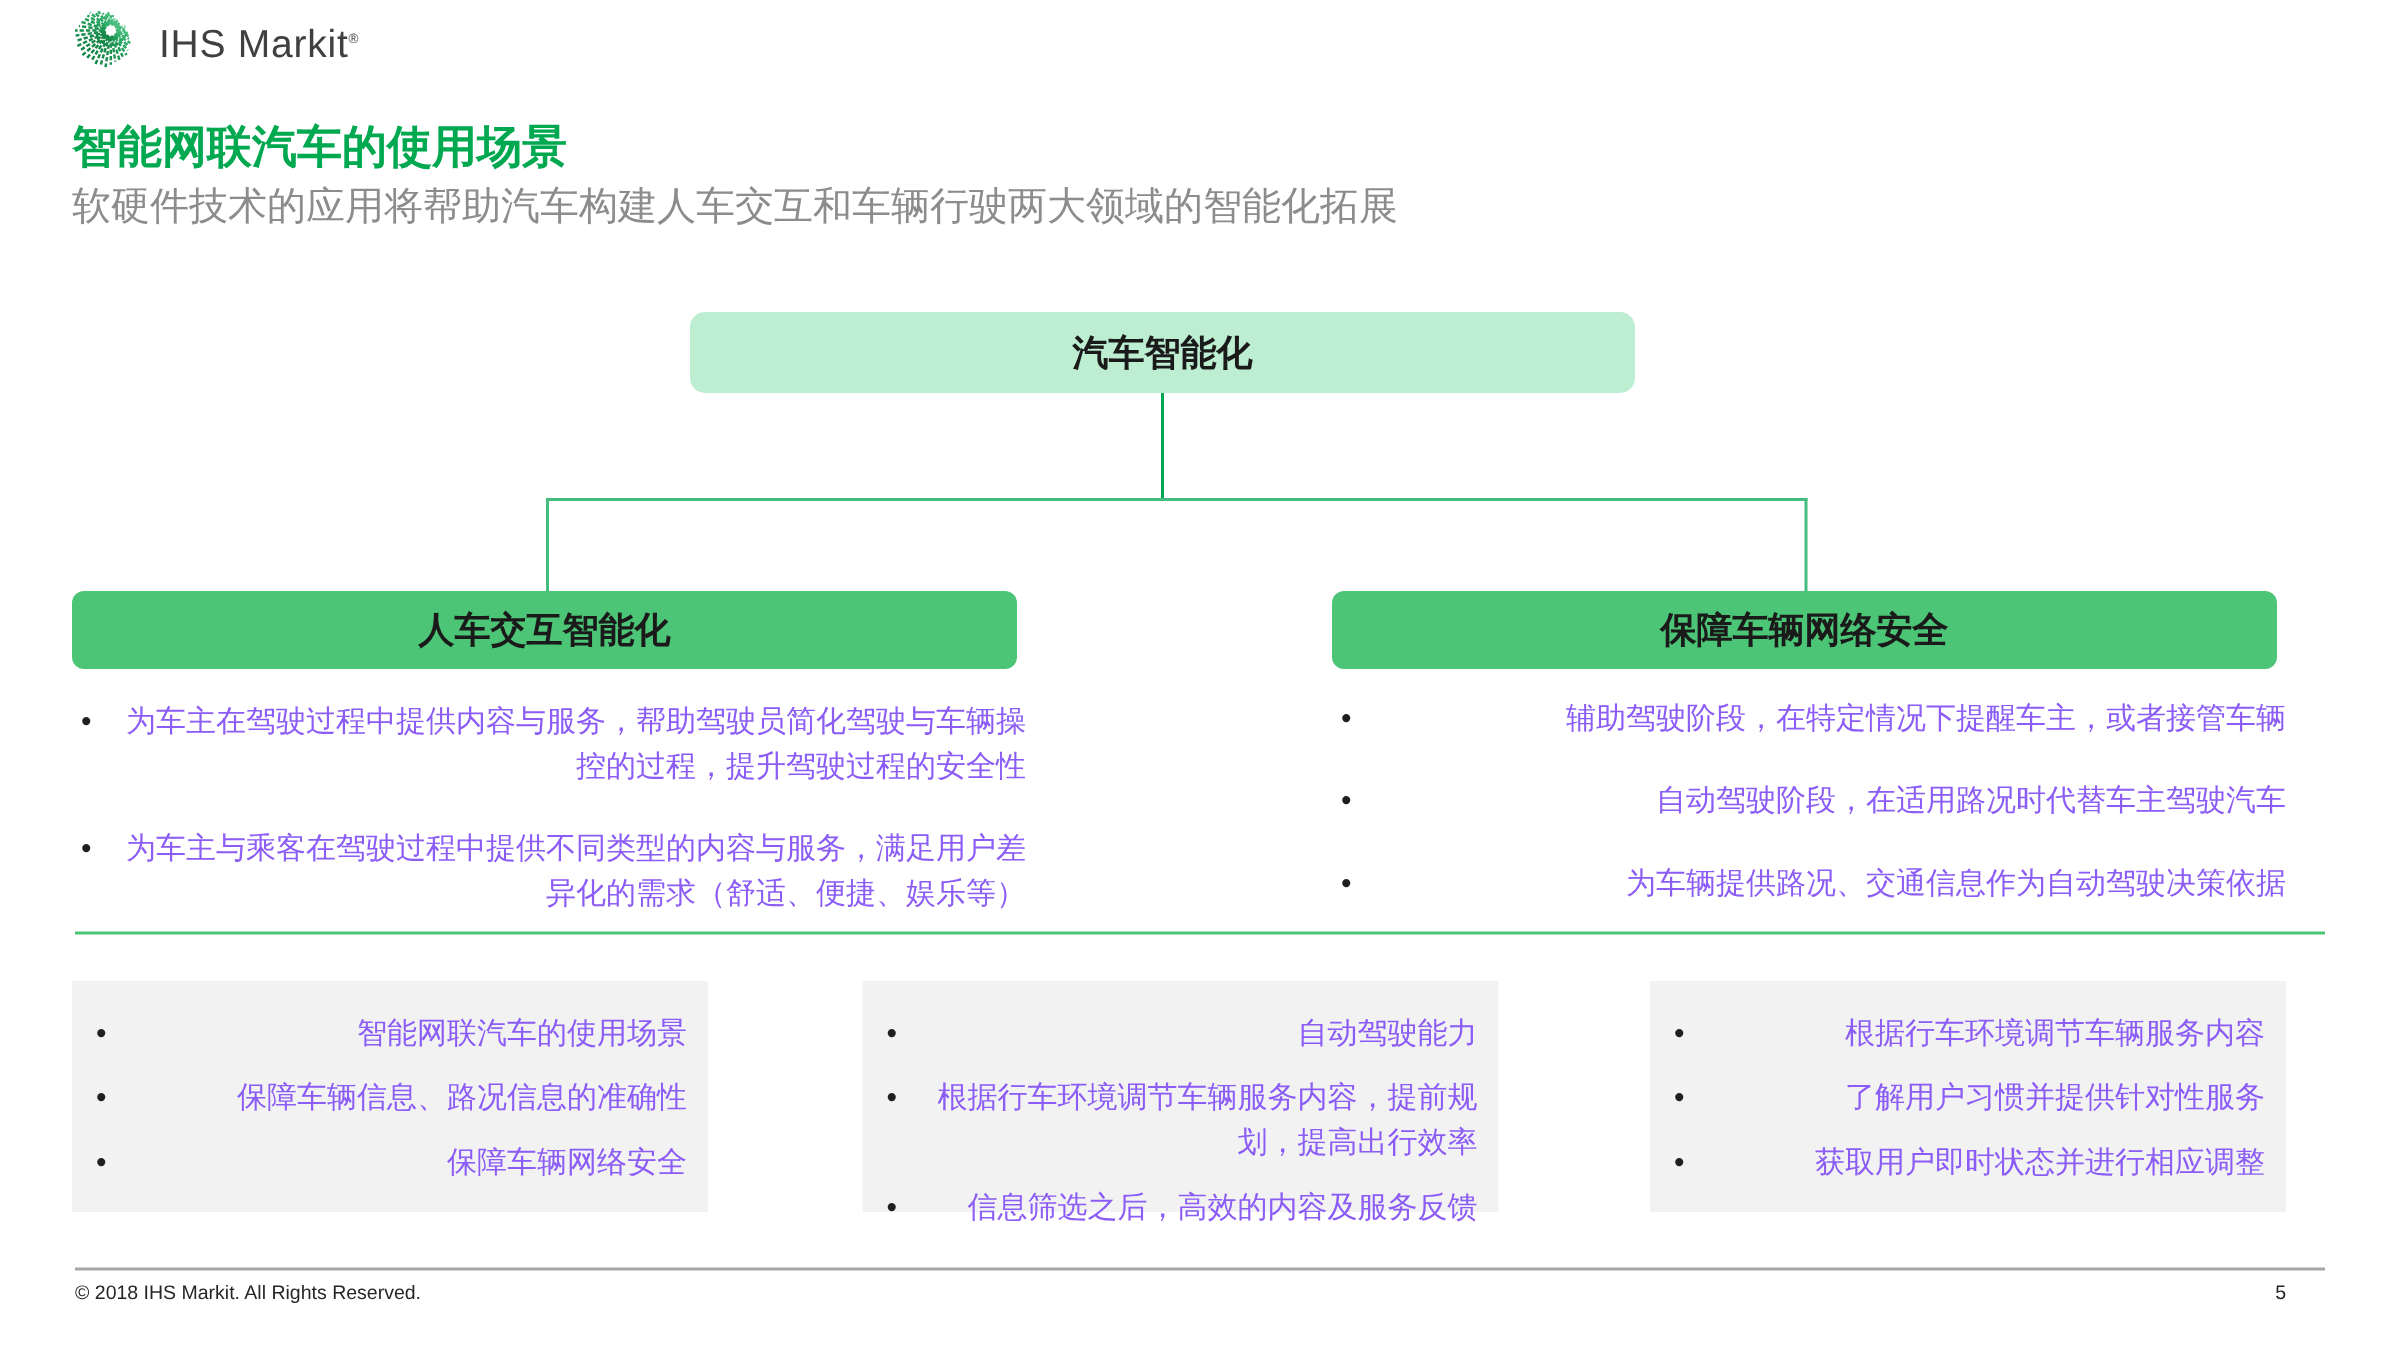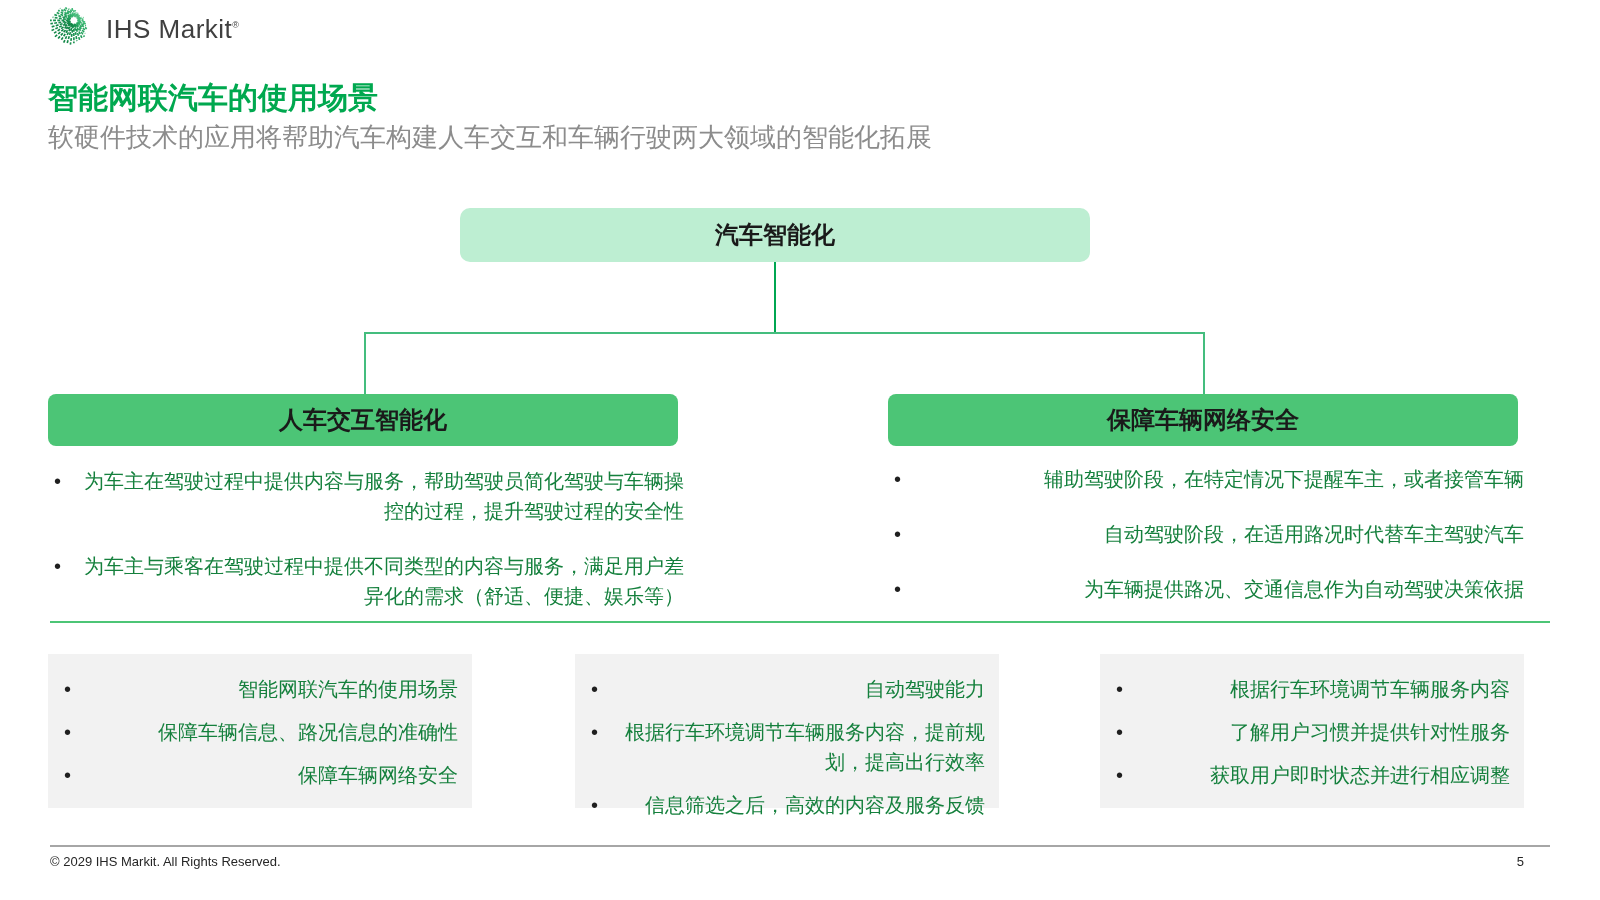--- a/index.html
+++ b/index.html
@@ -28,21 +28,21 @@
 
   
   .line{position:absolute;background:var(--connector-green,#44BD7E);}
   .line-root-v{left:774px;top:262px;width:2px;height:71px;background:#00A651;}
   .line-h{left:364px;top:332px;width:841px;height:2px;}
   .line-left-v{left:364px;top:332px;width:2px;height:62px;}
   .line-right-v{left:1203px;top:332px;width:2px;height:62px;}
 
   
   ul.bullets{margin:0;padding:0;list-style:none;}
-  ul.bullets li{position:relative;padding-left:20px;font-size:20px;line-height:1.5;color:#15803d;}
+  ul.bullets li{position:relative;padding-left:20px;font-size:20px;line-height:1.5;color:#8b5cf6;}
   ul.bullets li::before{content:"\2022";position:absolute;left:2px;top:0;color:#1f1f1f;}
   .branch-bullets{position:absolute;width:632px;}
   .branch-bullets-left{left:52px;top:466px;}
   .branch-bullets-right{left:892px;top:464px;}
   .branch-bullets li + li{margin-top:25px;}
 
   
   .divider-green{position:absolute;left:50px;top:621px;width:1500px;height:2px;
                  background:var(--box-green,#4CC576);}
 
@@ -165,16 +165,16 @@
   </div>
   <div class="panel panel-3">
     <ul class="bullets">
       <li><span>根据行车环境调节车辆服务内容</span></li>
       <li><span>了解用户习惯并提供针对性服务</span></li>
       <li><span>获取用户即时状态并进行相应调整</span></li>
     </ul>
   </div>
 
   <div class="footer-line"></div>
-  <div class="footer-copy">© 2029 IHS Markit. All Rights Reserved.</div>
+  <div class="footer-copy">© 2018 IHS Markit. All Rights Reserved.</div>
   <div class="footer-page">5</div>
 
 </div>
 
 </body></html>

